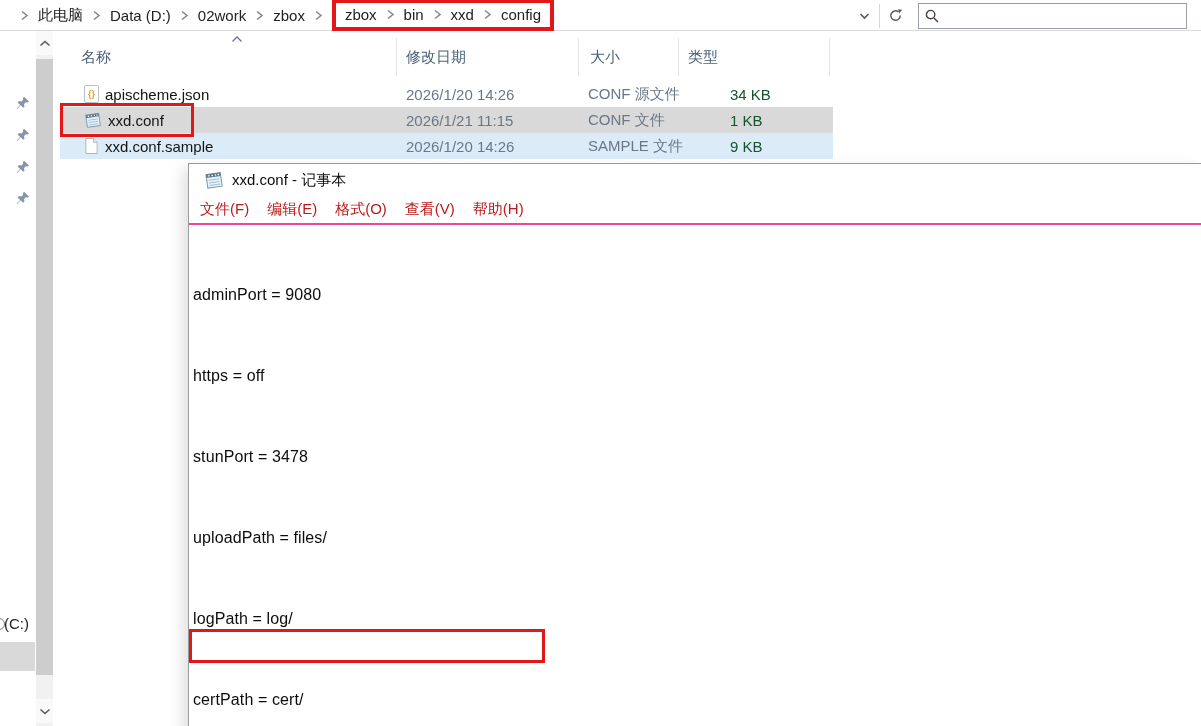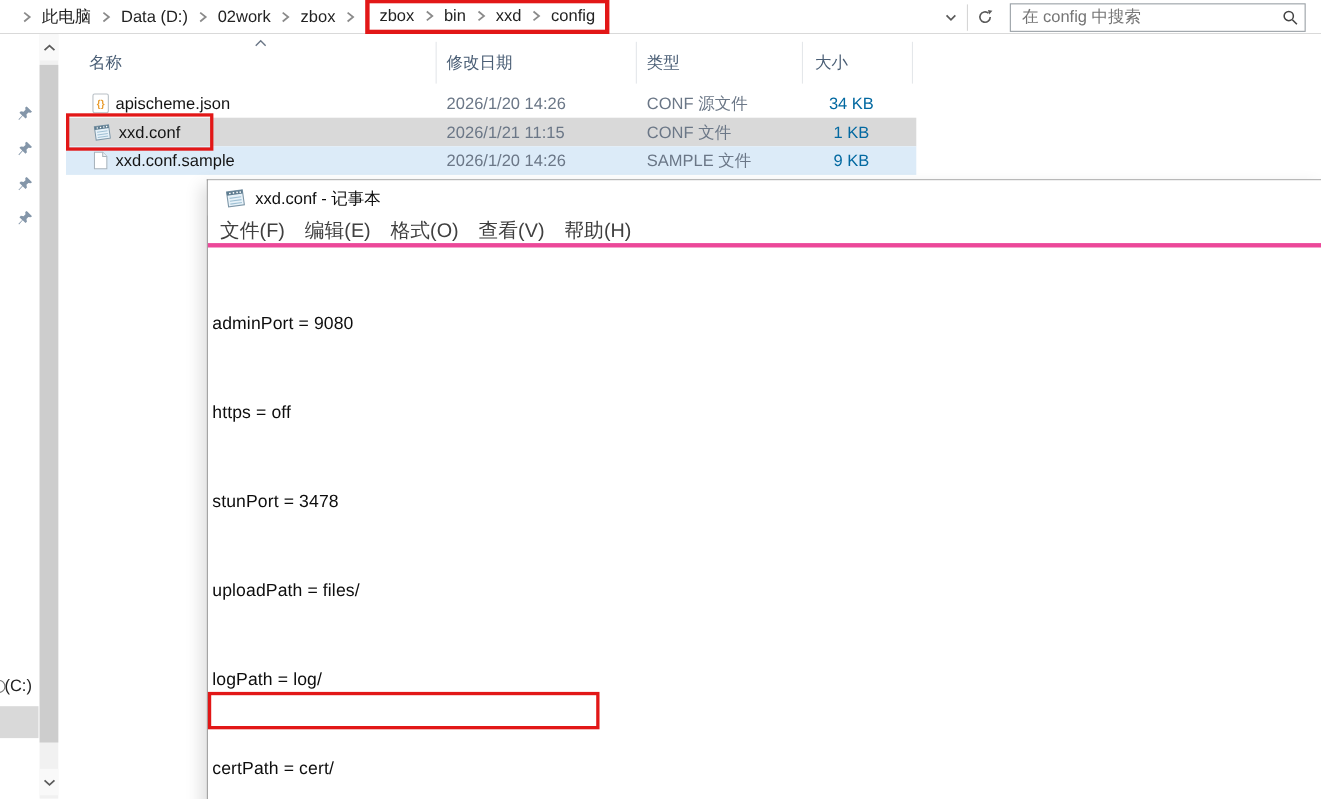--- a/index.html
+++ b/index.html
@@ -48,32 +48,32 @@
   .sort-chev polyline { fill:none; stroke:#6b7787; stroke-width:1.3; }
 
   .rows { position:absolute; left:3px; top:50px; width:773px; }
   .frow { position:relative; display:flex; height:26px; align-items:center; font-size:15px; }
   .frow.sel { background:#d9d9d9; }
   .frow.hov { background:#dcebf8; }
   .cell-name { width:337px; display:flex; align-items:center; padding-left:24px; color:#141414; }
   .cell-name .fname { margin-left:6px; }
   .cell-date { width:182px; padding-left:9px; color:#6b7787; }
   .cell-type { width:151px; padding-left:9px; color:#6b7787; }
-  .cell-size { width:100px; text-align:center; padding-right:12px; color:#0369a1; }
+  .cell-size { width:100px; text-align:left; padding-right:12px; color:#14532d; }
   .row-annotation { position:absolute; left:0px; top:-4px; width:134px; height:34px; border:3px solid #e21717; z-index:6; pointer-events:none; }
 
   .json-icon { width:15px; height:18px; border:1px solid #b9c0c6; border-radius:2px; background:#fff;
     display:flex; align-items:center; justify-content:center; font-size:9px; font-weight:bold; color:#e89c2e; flex:0 0 auto; }
 
   
   .notepad { position:absolute; left:188px; top:163px; width:1013px; height:647px; background:#fff;
     border-left:1px solid #9b9b9b; border-top:1px solid #9b9b9b; box-shadow:-5px 5px 14px rgba(0,0,0,0.13); }
   .np-titlebar { height:32px; display:flex; align-items:center; padding-left:15px; background:#fff; }
   .np-title { font-size:15px; margin-left:8px; color:#0d0d0d; }
-  .np-menubar { height:29px; display:flex; align-items:center; padding-left:2px; font-size:18px; color:#404040; border-bottom:4px solid #ec4899; }
+  .np-menubar { height:29px; display:flex; align-items:center; padding-left:2px; font-size:15px; color:#b91c1c; border-bottom:2px solid #ec4899; }
   .np-menuitem { padding:0 9px; height:100%; display:flex; align-items:center; }
   .np-content { position:absolute; left:1px; top:63px; right:0; bottom:8px; overflow:hidden;
     font-size:16px; line-height:27px; color:#0d0d0d; padding-left:3px; letter-spacing:0.1px; white-space:pre; }
   .np-hscroll { position:absolute; left:1px; bottom:0; right:0; height:8px; background:#f0f0f0; border-top:1px solid #e3e3e3; }
   .np-annotation { position:absolute; left:0px; top:465px; width:356px; height:34px; border:3px solid #e21717; z-index:6; pointer-events:none; }
 
   svg { display:block; }
 </style>
 </head>
 <body>
@@ -123,21 +123,20 @@
         </svg>
     </div>
     <div class="addr-divider"></div>
     <div class="addr-refresh">
       <svg width="15" height="15" viewBox="0 0 15 15">
         <path d="M12.2 7.5 a4.7 4.7 0 1 1 -1.6 -3.5" fill="none" stroke="#5a5a5a" stroke-width="1.5"></path>
         <polygon points="10.2,1.2 14.2,1.8 11.2,5.2" fill="#5a5a5a"></polygon>
       </svg>
     </div>
     <div class="searchbox">
-      <input type="text" placeholder="在 config 中搜索" style="">
       <div class="search-mag">
         <svg width="14" height="14" viewBox="0 0 14 14">
           <circle cx="5.6" cy="5.6" r="4.2" fill="none" stroke="#444" stroke-width="1.4"></circle>
           <line x1="8.9" y1="8.9" x2="13" y2="13" stroke="#444" stroke-width="1.4"></line>
         </svg>
       </div>
     </div>
   </div>
 </div>
 
@@ -178,25 +177,25 @@
   <div class="colheads">
     <div class="ch ch-name">
       <span>名称</span>
       <svg class="sort-chev" viewBox="0 0 12 7">
           <polyline points="1.5,5.5 6,1 10.5,5.5"></polyline>
         </svg>
     </div>
     <div class="ch ch-date">
         <span>修改日期</span>
       </div>
+    <div class="ch ch-size">
+        <span>大小</span>
+      </div>
     <div class="ch ch-type">
         <span>类型</span>
-      </div>
-    <div class="ch ch-size">
-        <span>大小</span>
       </div>
   </div>
 
   <div class="rows">
 
     <div class="frow">
       <div class="cell-name">
         <div class="json-icon">
             <span>{}</span>
           </div>

